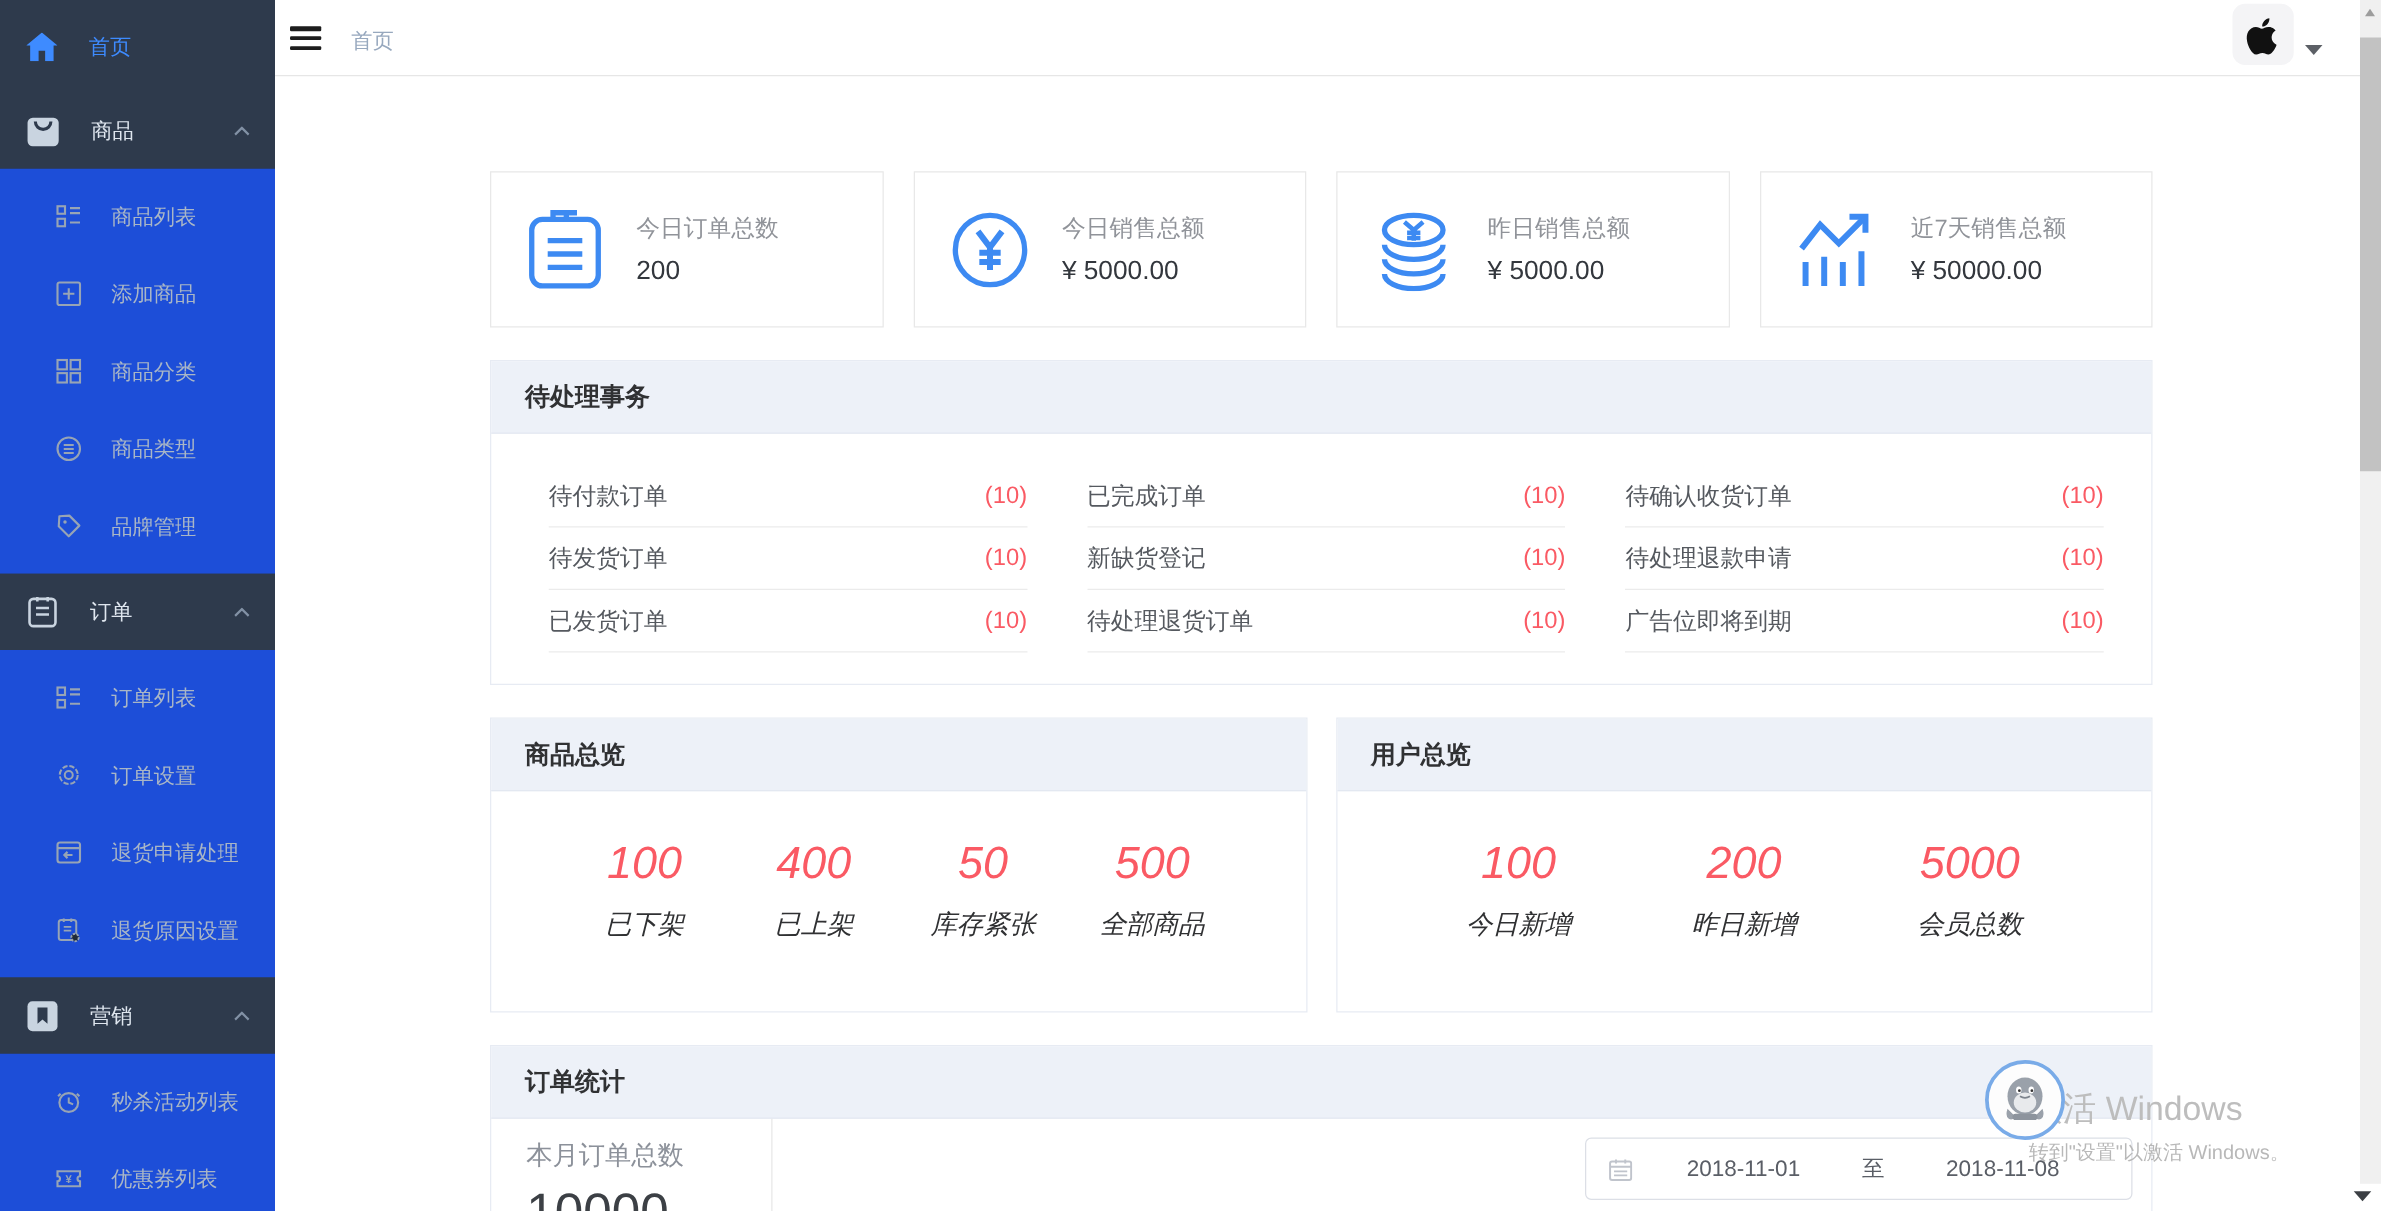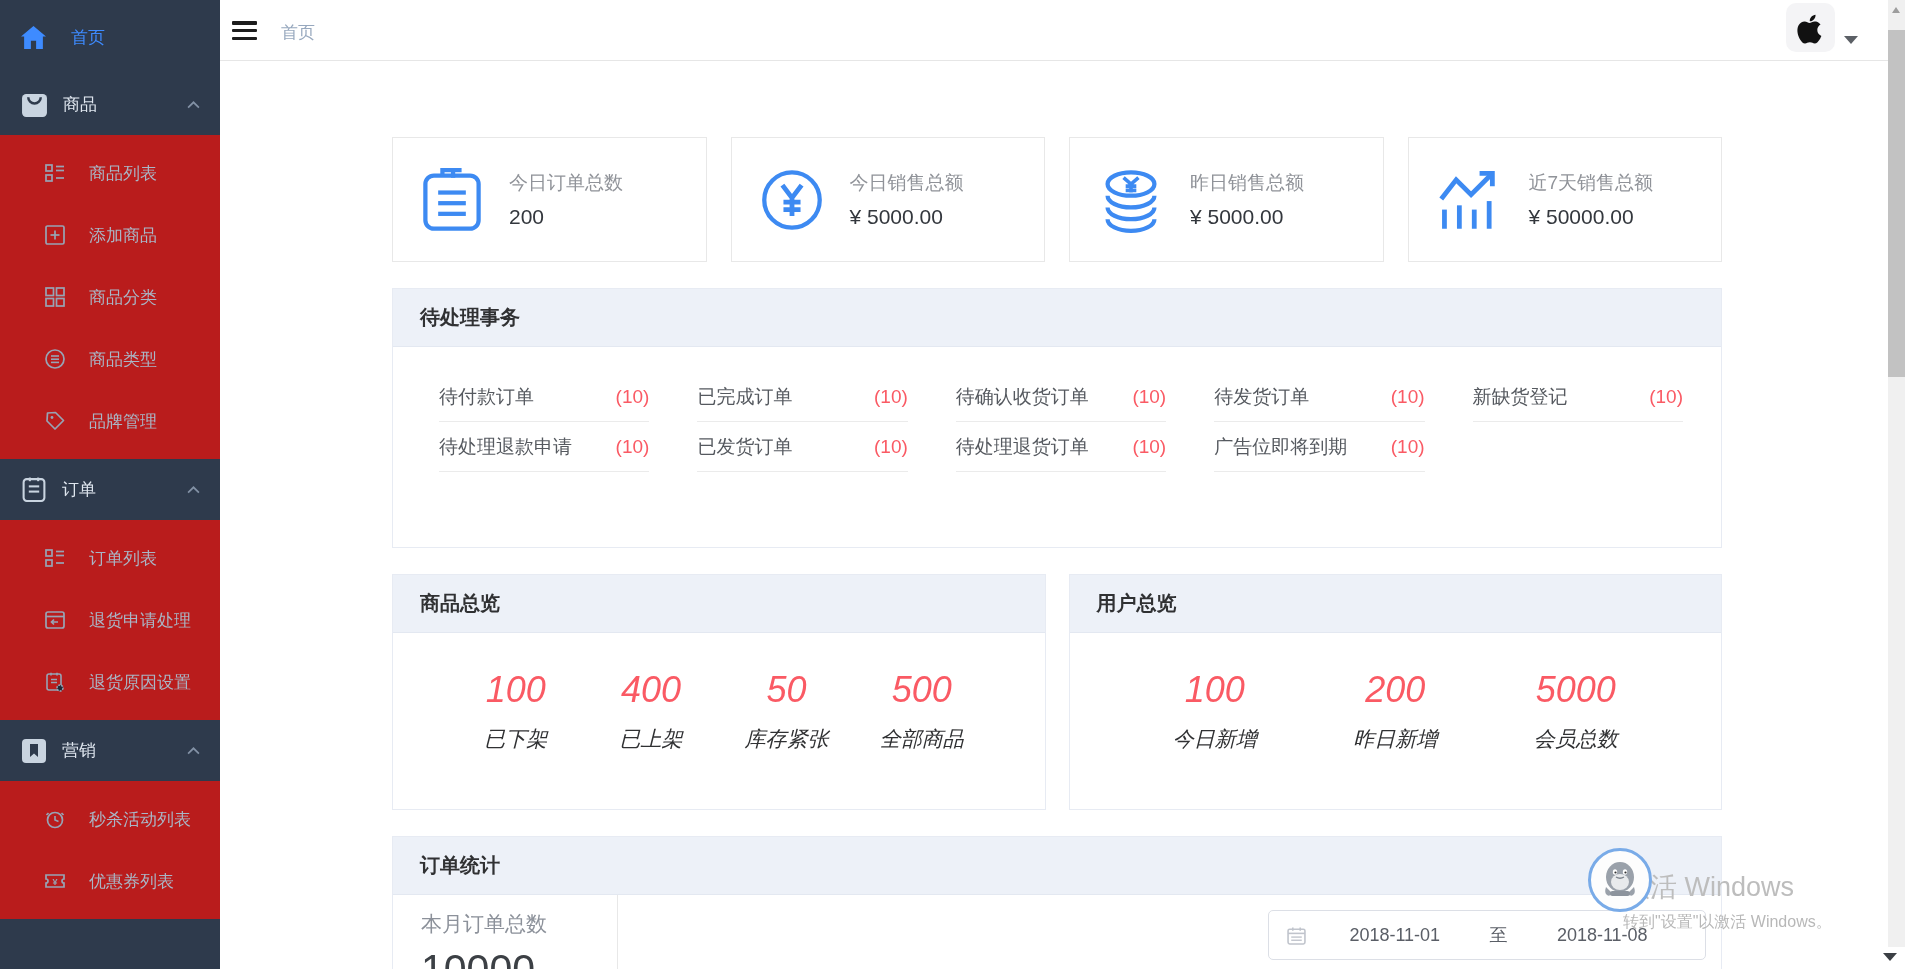--- a/index.html
+++ b/index.html
@@ -5,23 +5,23 @@
   * { margin:0; padding:0; box-sizing:border-box; }
   html,body { width:1905px; height:969px; overflow:hidden; background:#fff;
     font-family:"Liberation Sans","DejaVu Sans",sans-serif; }
   body { position:relative; }
 
   
   .sidebar { position:absolute; left:0; top:0; width:220px; height:969px; background:#2e3a4c; z-index:5; }
   .side-home { height:74px; display:flex; align-items:center; padding-left:21px; gap:25px; cursor:pointer; }
   .side-home .lbl { color:#3e8bff; font-size:17px; }
   .side-parent { height:61px; display:flex; align-items:center; padding:0 20px 0 21px; background:#2e3a4c; cursor:pointer; }
-  .side-parent .lbl { color:#dfe6ef; font-size:17px; margin-left:15px; }
+  .side-parent .lbl { color:#dfe6ef; font-size:17px; margin-left:25px; }
   .side-parent .chev { margin-left:auto; }
-  .side-sub { background:#b91c1c; padding:7px 0; }
+  .side-sub { background:#1d4ed8; padding:7px 0; }
   .side-item { height:62px; display:flex; align-items:center; padding-left:44px; gap:23px; cursor:pointer; }
   .side-item .lbl { color:#a9b6c6; font-size:17px; }
   .icon { display:inline-flex; align-items:center; justify-content:center; }
 
   
   .topbar { position:absolute; left:220px; top:0; width:1668px; height:61px; background:#fff; border-bottom:1px solid #e6e6e6; z-index:4; }
   .hamburger { position:absolute; left:12px; top:21px; width:25px; height:19px; display:flex; flex-direction:column; justify-content:space-between; cursor:pointer; }
   .hamburger span { display:block; height:3.5px; background:#1d1d1d; border-radius:1px; }
   .breadcrumb { position:absolute; left:61px; top:21px; font-size:17px; color:#97a8be; }
   .avatar { position:absolute; right:53px; top:3px; width:49px; height:49px; background:#f4f4f6; border-radius:10px; display:flex; align-items:center; justify-content:center; cursor:pointer; }
@@ -34,21 +34,21 @@
   .stat-card { flex:1; height:125px; border:1px solid #e8e8e8; background:#fff; display:flex; align-items:center; padding-left:28px; gap:26px; }
   .stat-card .txt .lbl { color:#909399; font-size:19px; }
   .stat-card .txt .val { color:#33373d; font-size:21px; margin-top:9px; }
 
   .panel { border:1px solid #e7ebf3; background:#fff; }
   .panel-header { height:58px; background:#edf1f8; border-bottom:1px solid #e3e8f1; display:flex; align-items:center; padding-left:27px; }
   .panel-title { font-size:20px; font-weight:bold; color:#303133; }
 
   .pending { margin-top:26px; }
   .pending-body { padding:25px 38px 0 46px; }
-  .pending-grid { display:grid; grid-template-columns:1fr 1fr 1fr 1fr 1fr; column-gap:48px; }
+  .pending-grid { display:grid; grid-template-columns:1fr 1fr 1fr; column-gap:48px; }
   .pending-row { height:50px; display:flex; align-items:center; justify-content:space-between; border-bottom:1px solid #ebebeb; cursor:pointer; }
   .pending-row .lbl { font-size:19px; color:#55595f; }
   .pending-row .cnt { font-size:19px; color:#fa5a64; }
   .pending { height:260px; }
 
   .overview-row { margin-top:26px; display:flex; gap:23px; }
   .overview { flex:1; height:236px; }
   .overview-body { display:flex; padding:36px 55px 0 55px;font-style:italic; }
   .stat-block { flex:1; text-align:center; }
   .stat-block .num { font-size:36px; color:#fa5a64; }
@@ -180,20 +180,29 @@
       <span class="icon">
         <svg width="22" height="22" viewBox="0 0 22 22">
             <rect x="2" y="3" width="6" height="6" fill="none" stroke="#97a4b5" stroke-width="1.7"></rect>
             <line x1="12" y1="4.5" x2="20" y2="4.5" stroke="#97a4b5" stroke-width="1.7"></line>
             <line x1="12" y1="8.5" x2="20" y2="8.5" stroke="#97a4b5" stroke-width="1.7"></line>
             <rect x="2" y="13" width="6" height="6" fill="none" stroke="#97a4b5" stroke-width="1.7"></rect>
             <line x1="12" y1="16" x2="20" y2="16" stroke="#97a4b5" stroke-width="1.7"></line>
           </svg>
       </span>
       <span class="lbl">订单列表</span>
+    </div>
+    <div class="side-item">
+      <span class="icon">
+        <svg width="22" height="22" viewBox="0 0 22 22">
+            <circle cx="11" cy="11" r="3.2" fill="none" stroke="#97a4b5" stroke-width="1.6"></circle>
+            <circle cx="11" cy="11" r="7.2" fill="none" stroke="#97a4b5" stroke-width="1.6" stroke-dasharray="4.2 1.5"></circle>
+          </svg>
+      </span>
+      <span class="lbl">订单设置</span>
     </div>
     <div class="side-item">
       <span class="icon">
         <svg width="22" height="22" viewBox="0 0 22 22">
             <rect x="2" y="3" width="18" height="16" rx="2" fill="none" stroke="#97a4b5" stroke-width="1.7"></rect>
             <line x1="2" y1="7.5" x2="20" y2="7.5" stroke="#97a4b5" stroke-width="1.7"></line>
             <path d="M14 13 L8 13 M10 10.5 L7.5 13 L10 15.5" fill="none" stroke="#97a4b5" stroke-width="1.7"></path>
           </svg>
       </span>
       <span class="lbl">退货申请处理</span>

